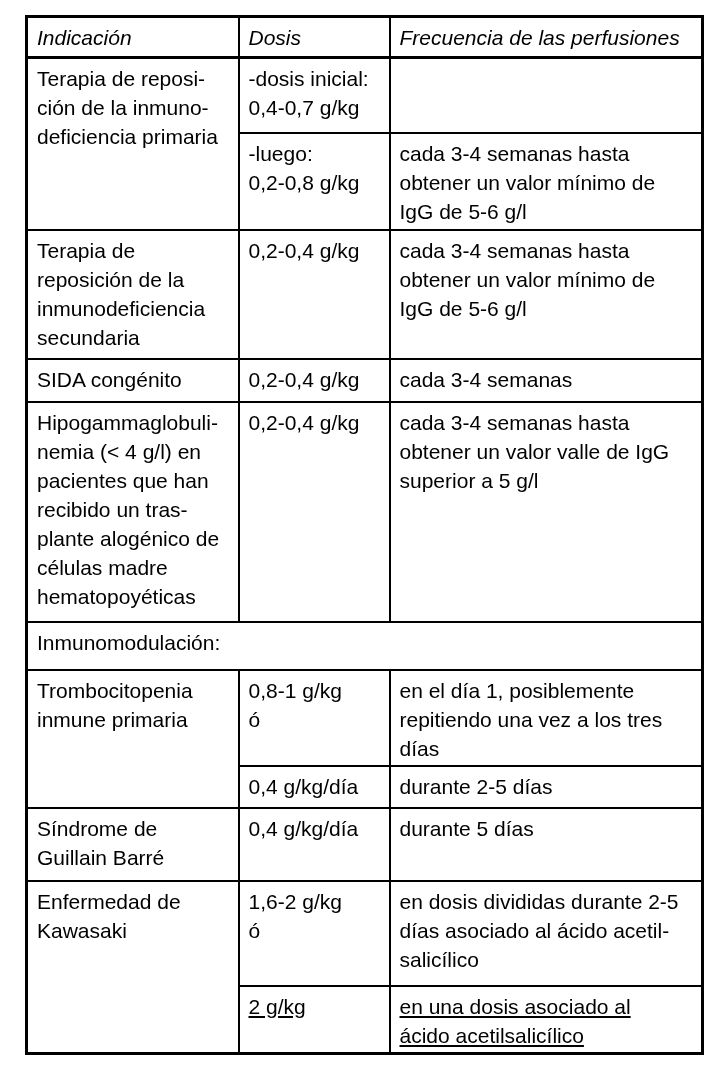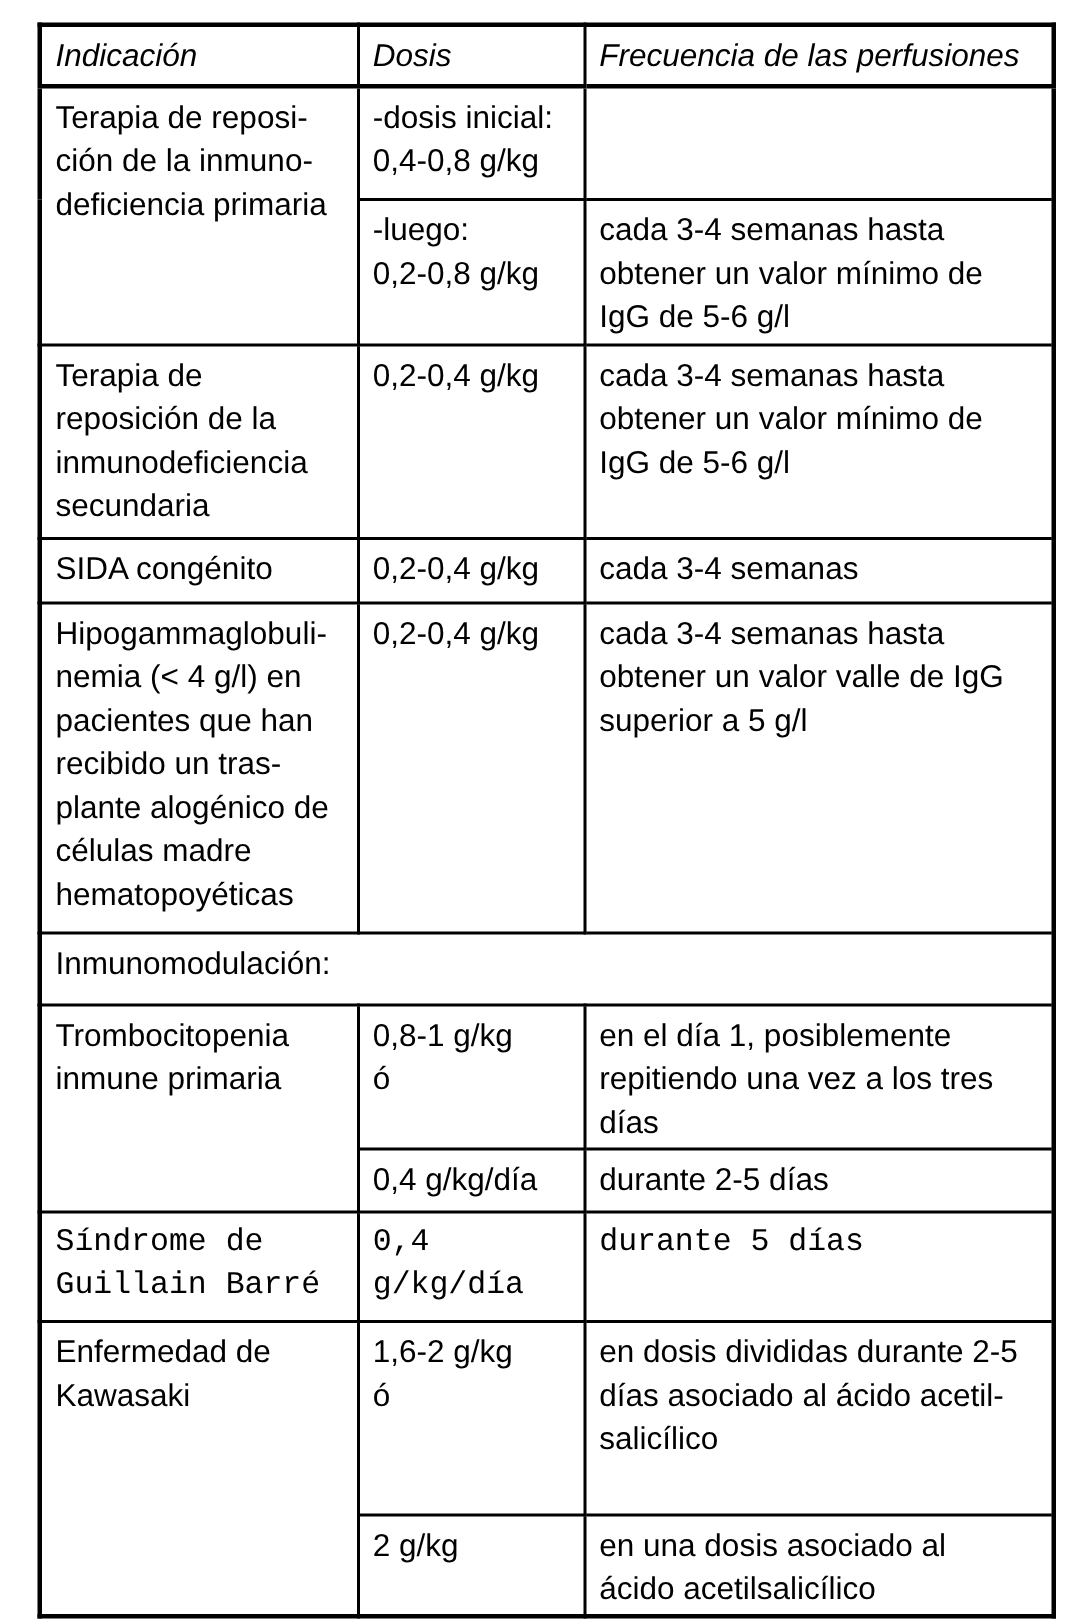--- a/index.html
+++ b/index.html
@@ -41,23 +41,23 @@
   }
   tr.h-header  { height: 41px; padding-left: 44px; }
   tr.h-r1a     { height: 75px; }
   tr.h-r1b     { height: 97px; }
   tr.h-r2      { height: 129px; margin-left: 44px; }
   tr.h-r3      { height: 43px; }
   tr.h-r4      { height: 220px; }
   tr.h-r5      { height: 48px; }
   tr.h-r6a     { height: 91px; }
   tr.h-r6b     { height: 42px; }
-  tr.h-r7      { height: 73px; font-family: Liberation Mono, monospace; }
-  tr.h-r8a     { height: 129px; }
-  tr.h-r8b     { height: 54px; }
+  tr.h-r7      { height: 73px; }
+  tr.h-r8a     { height: 105px; }
+  tr.h-r8b     { height: 54px; text-decoration: underline; }
 </style>
 </head>
 <body>
 
 <table class="doc-table">
   <colgroup>
     <col style="width:212px">
     <col style="width:151px">
     <col style="width:313px">
   </colgroup>
@@ -67,21 +67,21 @@
     <th>Indicación</th>
     <th>Dosis</th>
     <th>Frecuencia de las perfusiones</th>
   </tr>
 
   <tr class="h-r1a">
     <td rowspan="2">Terapia de reposi-
 ción de la inmuno-
 deficiencia primaria</td>
     <td>-dosis inicial:
-0,4-0,8 g/kg</td>
+0,4-0,7 g/kg</td>
     <td></td>
   </tr>
   <tr class="h-r1b">
     <td>-luego:
 0,2-0,8 g/kg</td>
     <td>cada 3-4 semanas hasta
 obtener un valor mínimo de
 IgG de 5-6 g/l</td>
   </tr>
 

